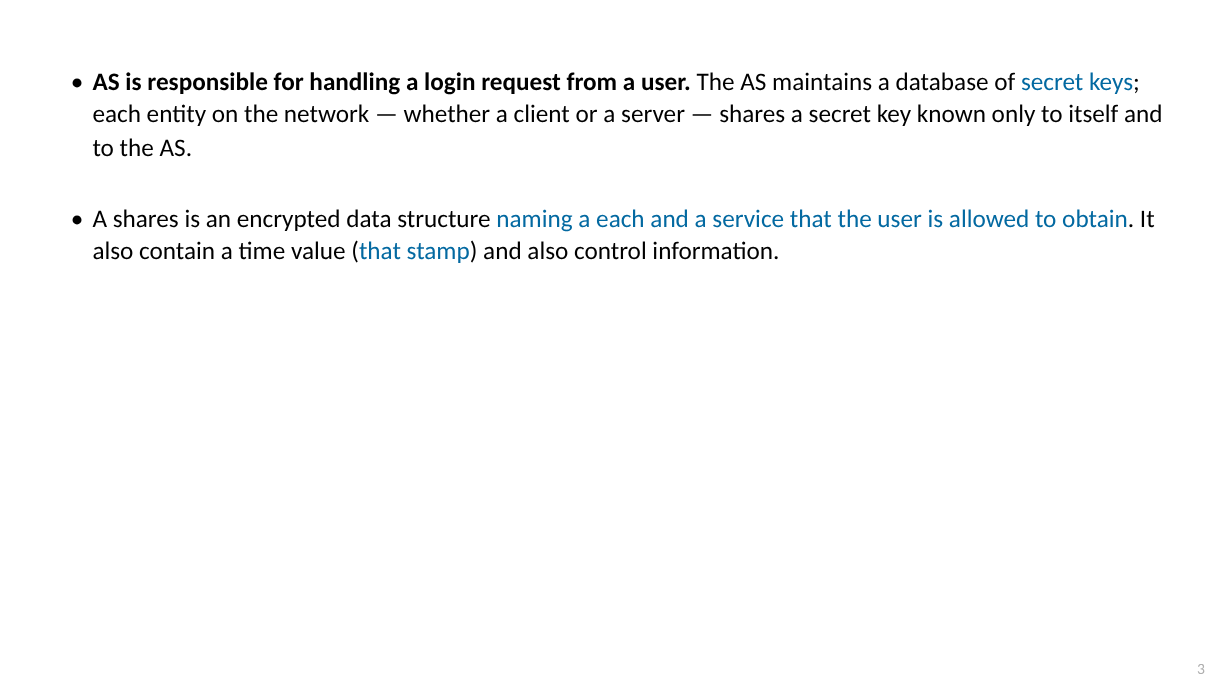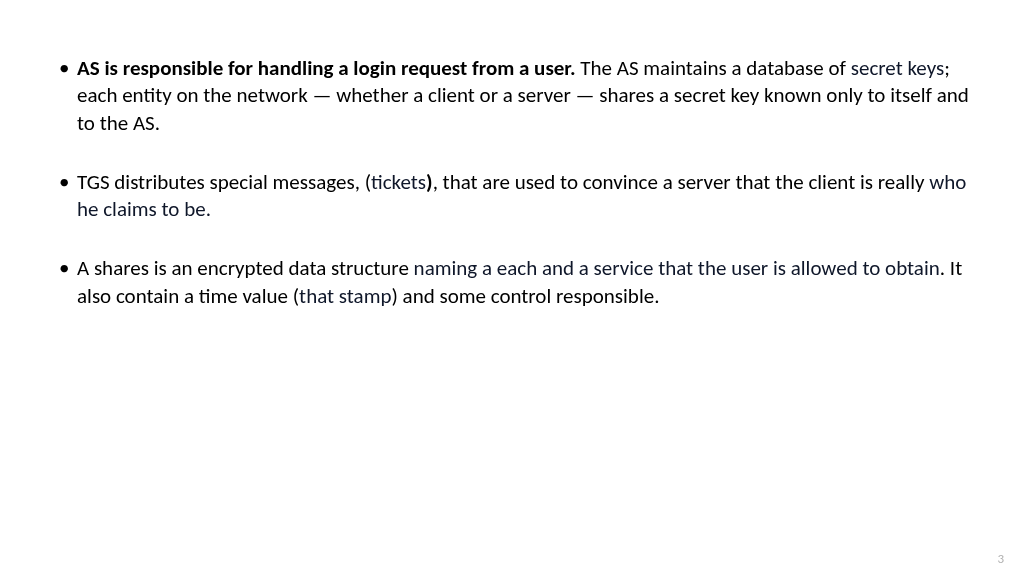--- a/index.html
+++ b/index.html
@@ -22,31 +22,30 @@
     }
     li::before {
       content: "•";
       position: absolute;
       left: 4px;
       top: 0;
       color: #000;
       font-size: 21px;
     }
     .bold { font-weight: bold; text-align: right; }
-    .red { color: #0f172a; }
+    .red { color: #0369a1; }
     .page-num {
       position: absolute;
       bottom: 10px;
       right: 20px;
       font-size: 13px;
       color: #b0b0b0;
     }
   </style>
 </head>
 <body>
 
 <ul>
   <li><span class="bold">AS is responsible for handling a login request from a user. </span><span>The AS maintains a database of </span><span class="red">secret keys</span><span>; each entity on the network — whether a client or a server — shares a secret key known only to itself and to the AS.</span></li>
-  <li><span> TGS distributes special messages, (</span><span class="red">tickets</span><span class="bold">)</span><span>, that are used to convince a server that the client is really </span><span class="red">who he claims to be.</span></li>
-  <li><span>A shares is an encrypted data structure </span><span class="red">naming a each and a service that the user is allowed to obtain</span><span>. It also contain a time value (</span><span class="red">that stamp</span><span>) and some control responsible.</span></li>
+  <li><span>A shares is an encrypted data structure </span><span class="red">naming a each and a service that the user is allowed to obtain</span><span>. It also contain a time value (</span><span class="red">that stamp</span><span>) and also control information.</span></li>
 </ul>
 
 <div class="page-num">3</div>
 
 </body></html>

